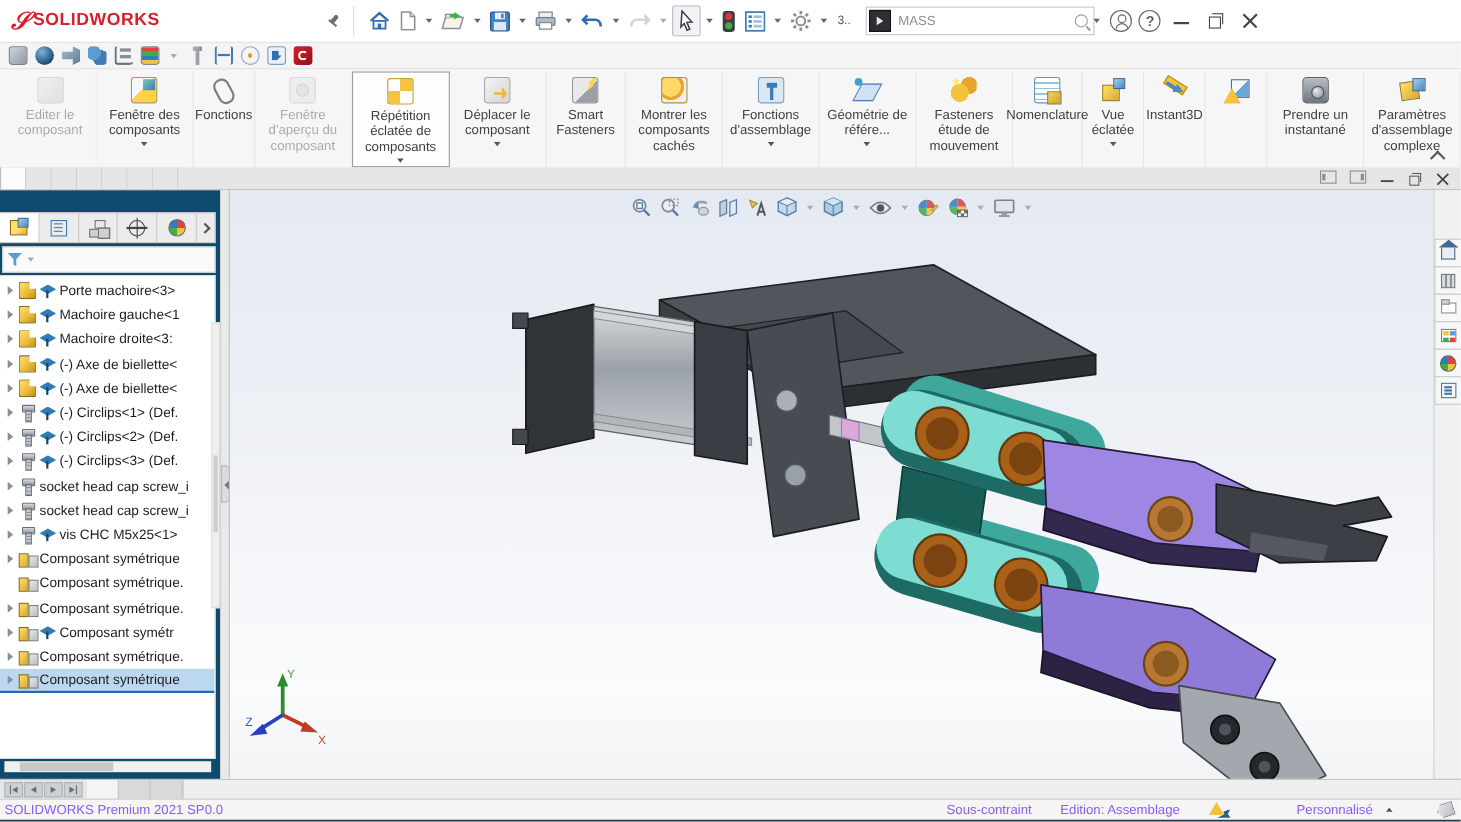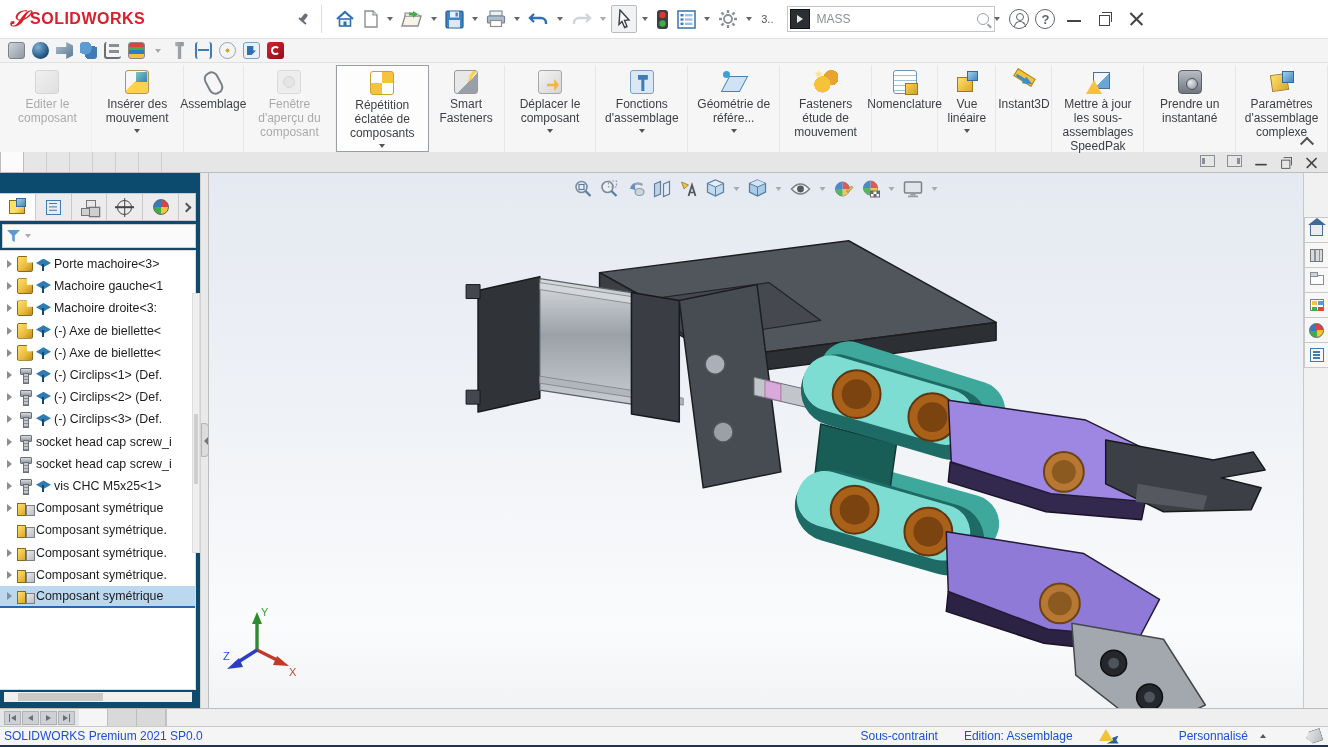--- a/index.html
+++ b/index.html
@@ -202,21 +202,21 @@
   .nav { width:17px; height:14px; background:#cdd0d4; border:1px solid #aeb1b5; display:flex; align-items:center; justify-content:center; }
   .tri-l { width:0; height:0; border-top:3.5px solid transparent; border-bottom:3.5px solid transparent; border-right:5px solid #6a6f76; }
   .tri-r { width:0; height:0; border-top:3.5px solid transparent; border-bottom:3.5px solid transparent; border-left:5px solid #6a6f76; }
   .bar-l::before { content:""; width:1.6px; height:8px; background:#6a6f76; margin-right:1px; }
   .bar-r::after { content:""; width:1.6px; height:8px; background:#6a6f76; margin-left:1px; }
   .btab { padding:2px 14px; font-size:12px; color:#333; background:#d9d9d9; border-right:1px solid #bdbdbd; display:flex; align-items:center; }
   .btab.active { background:#f5f5f5; font-weight:bold; }
   .bottombar .rest { flex:1; background:#efefef; border-left:1px solid #c5c5c5; }
 
   
-  .statusbar { height:19px; background:#f5f5f5; border-top:1px solid #c9c9c9; display:flex; align-items:center; padding:0 6px 0 4px; font-size:12px; color:#1d4ed8; flex:none; }
+  .statusbar { height:19px; background:#f5f5f5; border-top:1px solid #c9c9c9; display:flex; align-items:center; padding:0 6px 0 4px; font-size:12px; color:#8b5cf6; flex:none; }
   .sb-spacer { flex:1; }
   .sb-item { margin-right:26px; }
   .warn-ico { width:20px; height:15px; position:relative; margin-right:60px; }
   .warn-ico::before { content:""; position:absolute; left:0; top:0; width:0; height:0; border-left:7px solid transparent; border-right:7px solid transparent; border-bottom:12px solid #f2c23a; }
   .warn-ico::after { content:""; position:absolute; right:0; bottom:0; width:12px; height:8px; background:#2b5f8f; clip-path:polygon(0 100%,55% 60%,45% 30%,100% 0,80% 55%,100% 100%); }
   .tiny-up { width:0; height:0; border-left:3.5px solid transparent; border-right:3.5px solid transparent; border-bottom:4px solid #555; margin:0 0 0 12px; }
   .tag-ico { width:16px; height:13px; background:linear-gradient(135deg,#e8e8e8,#b9bdc2); clip-path:polygon(0 45%,30% 0,100% 0,100% 100%,30% 100%); transform:rotate(-18deg); border:1px solid #888; margin-left:40px; }
 </style>
 </head>
 <body>
@@ -367,49 +367,54 @@
 
   <div class="ribbon">
 
   <div class="rbtn disabled">
         <span class="ric ic-edit-component"></span>
         <span class="rlabel">Editer le composant</span>
         <span class="rdd keep-space" style="visibility: hidden;"></span>
       </div>
       <div class="rbtn">
         <span class="ric ic-insert-components"></span>
-        <span class="rlabel">Insérer des mouvement</span>
+        <span class="rlabel">Fenêtre des composants</span>
         <span class="rdd keep-space"></span>
       </div>
       <div class="rbtn">
         <span class="ric ic-mate"></span>
-        <span class="rlabel">Assemblage</span>
+        <span class="rlabel">Fonctions</span>
         <span class="rdd keep-space" style="visibility: hidden;"></span>
       </div>
       <div class="rbtn disabled">
         <span class="ric ic-component-preview"></span>
         <span class="rlabel">Fenêtre d'aperçu du composant</span>
         <span class="rdd keep-space" style="visibility: hidden;"></span>
       </div>
       <div class="rbtn active">
         <span class="ric ic-linear-pattern"></span>
         <span class="rlabel">Répétition éclatée de composants</span>
         <span class="rdd keep-space"></span>
       </div>
       <div class="rbtn">
-        <span class="ric ic-smart-fasteners"></span>
-        <span class="rlabel">Smart Fasteners</span>
-        <span class="rdd keep-space" style="visibility: hidden;"></span>
-      </div>
-      <div class="rbtn">
         <span class="ric ic-move-component"></span>
         <span class="rlabel">Déplacer le composant</span>
         <span class="rdd keep-space"></span>
       </div>
       <div class="rbtn">
+        <span class="ric ic-smart-fasteners"></span>
+        <span class="rlabel">Smart Fasteners</span>
+        <span class="rdd keep-space" style="visibility: hidden;"></span>
+      </div>
+      <div class="rbtn">
+        <span class="ric ic-show-hidden-components"></span>
+        <span class="rlabel">Montrer les composants cachés</span>
+        <span class="rdd keep-space" style="visibility: hidden;"></span>
+      </div>
+      <div class="rbtn">
         <span class="ric ic-assembly-features"></span>
         <span class="rlabel">Fonctions d'assemblage</span>
         <span class="rdd keep-space"></span>
       </div>
       <div class="rbtn">
         <span class="ric ic-reference-geometry"></span>
         <span class="rlabel">Géométrie de référe...</span>
         <span class="rdd keep-space"></span>
       </div>
       <div class="rbtn">
@@ -417,31 +422,30 @@
         <span class="rlabel">Fasteners étude de mouvement</span>
         <span class="rdd keep-space" style="visibility: hidden;"></span>
       </div>
       <div class="rbtn">
         <span class="ric ic-bom"></span>
         <span class="rlabel">Nomenclature</span>
         <span class="rdd keep-space" style="visibility: hidden;"></span>
       </div>
       <div class="rbtn">
         <span class="ric ic-exploded-view"></span>
-        <span class="rlabel">Vue linéaire</span>
+        <span class="rlabel">Vue éclatée</span>
         <span class="rdd keep-space"></span>
       </div>
       <div class="rbtn">
         <span class="ric ic-instant3d"></span>
         <span class="rlabel">Instant3D</span>
         <span class="rdd keep-space" style="visibility: hidden;"></span>
       </div>
       <div class="rbtn">
         <span class="ric ic-speedpak"></span>
-        <span class="rlabel">Mettre à jour les sous-assemblages SpeedPak</span>
         <span class="rdd keep-space" style="visibility: hidden;"></span>
       </div>
       <div class="rbtn">
         <span class="ric ic-snapshot"></span>
         <span class="rlabel">Prendre un instantané</span>
         <span class="rdd keep-space" style="visibility: hidden;"></span>
       </div>
       <div class="rbtn">
         <span class="ric ic-large-assembly-settings"></span>
         <span class="rlabel">Paramètres d'assemblage complexe</span>
@@ -579,20 +583,26 @@
             <span class="texp keep-space" style="visibility: hidden;"></span>
             <span class="ti ic-mirror"></span>
 
             <span class="tlabel">Composant symétrique.</span>
           </div>
           <div class="titem">
             <span class="texp keep-space"></span>
             <span class="ti ic-mirror"></span>
 
             <span class="tlabel">Composant symétrique.</span>
+          </div>
+          <div class="titem">
+            <span class="texp keep-space"></span>
+            <span class="ti ic-mirror"></span>
+            <span class="tcap"></span>
+            <span class="tlabel">Composant symétr</span>
           </div>
           <div class="titem">
             <span class="texp keep-space"></span>
             <span class="ti ic-mirror"></span>
 
             <span class="tlabel">Composant symétrique.</span>
           </div>
           <div class="titem selected">
             <span class="texp keep-space"></span>
             <span class="ti ic-mirror"></span>

